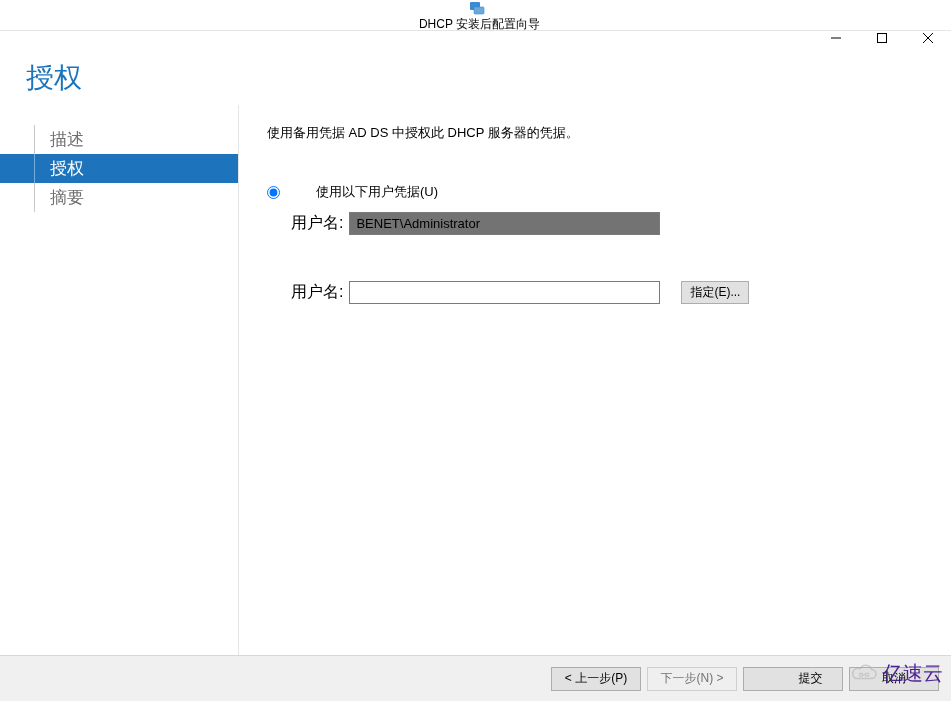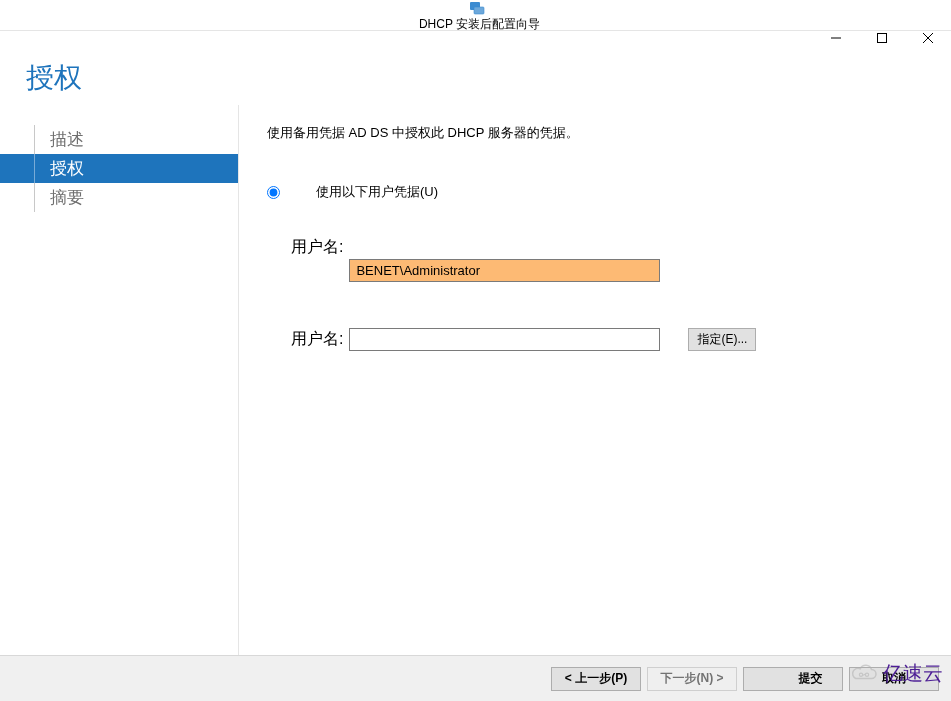--- a/index.html
+++ b/index.html
@@ -131,27 +131,26 @@
       font-size: 13px;
       font-family: inherit;
     }
     .text-input.wide {
       width: 311px;
     }
     .text-input.alt {
       width: 311px;
     }
     .text-input[readonly] {
-      background: #fdba74;
-      margin-top: 47px;
+      background: #737373;
     }
     .btn-specify {
       height: 23px;
       width: 68px;
-      margin-left: 28px;
+      margin-left: 21px;
       background: #e1e1e1;
       border: 1px solid #adadad;
       font-size: 12px;
     }
     .footer {
       position: absolute;
       bottom: 0;
       left: 0;
       right: 0;
       height: 46px;
@@ -164,21 +163,20 @@
       background: #f0f0f0;
     }
     .footer-btn {
       height: 24px;
       min-width: 90px;
       padding: 0 10px;
       background: #e1e1e1;
       border: 1px solid #adadad;
       font-size: 12px;
       color: #000;
-      font-weight: bold;
     }
     .footer-btn:disabled {
       color: #737373;
       border-color: #cfcfcf;
       background: #efefef;
     }
     .footer-btn.commit {
       min-width: 100px;
       padding-left: 45px;
     }

